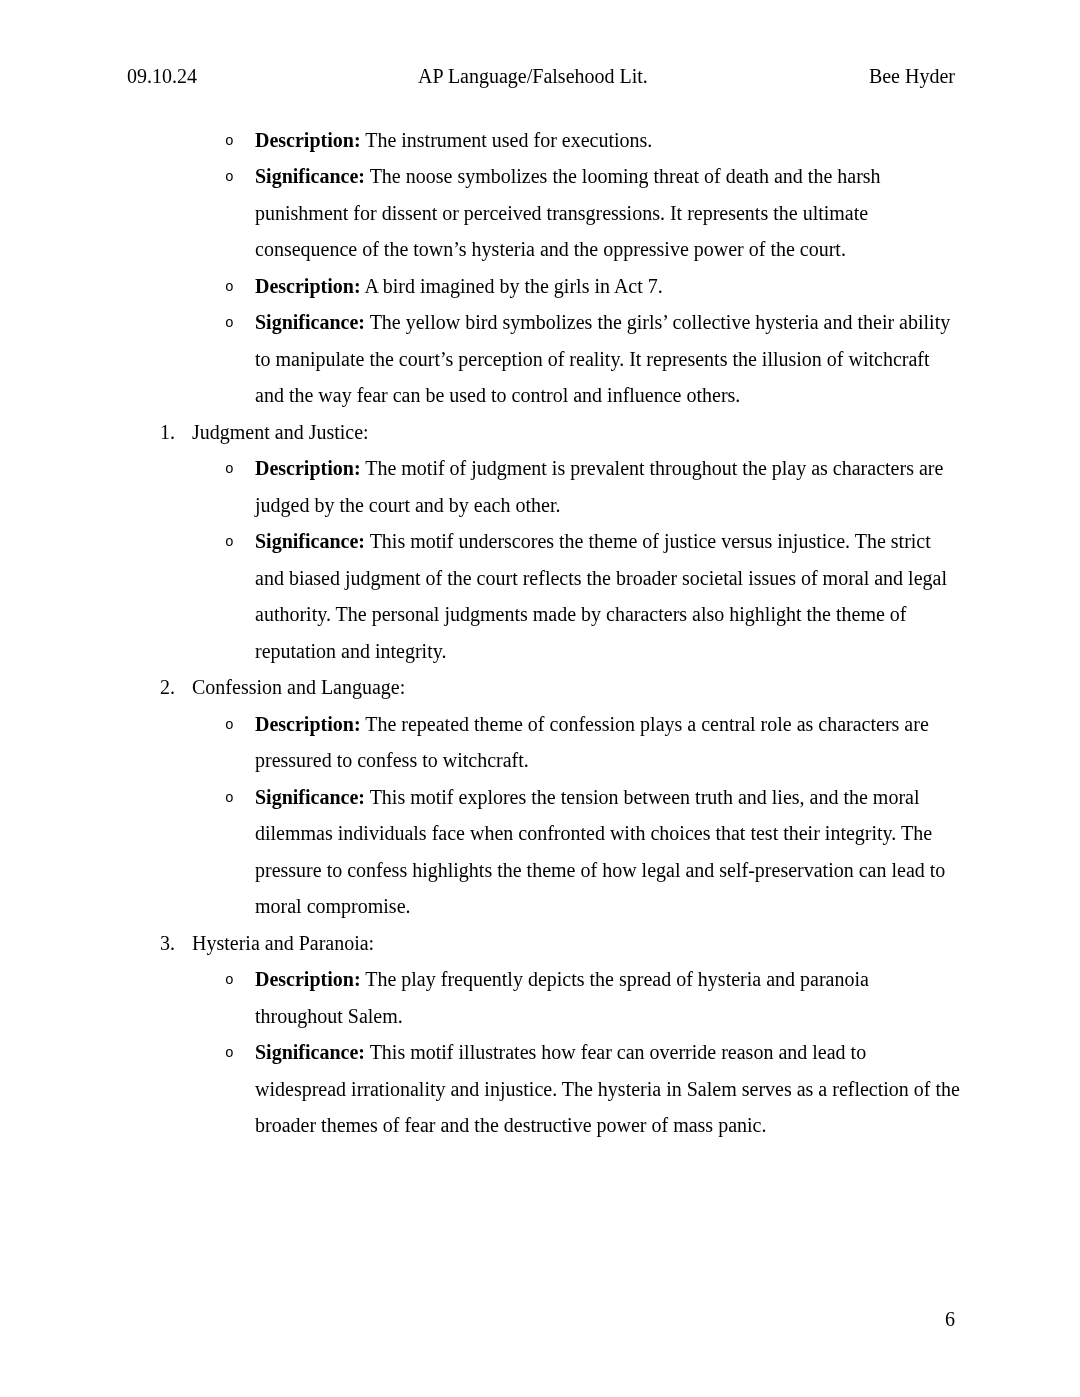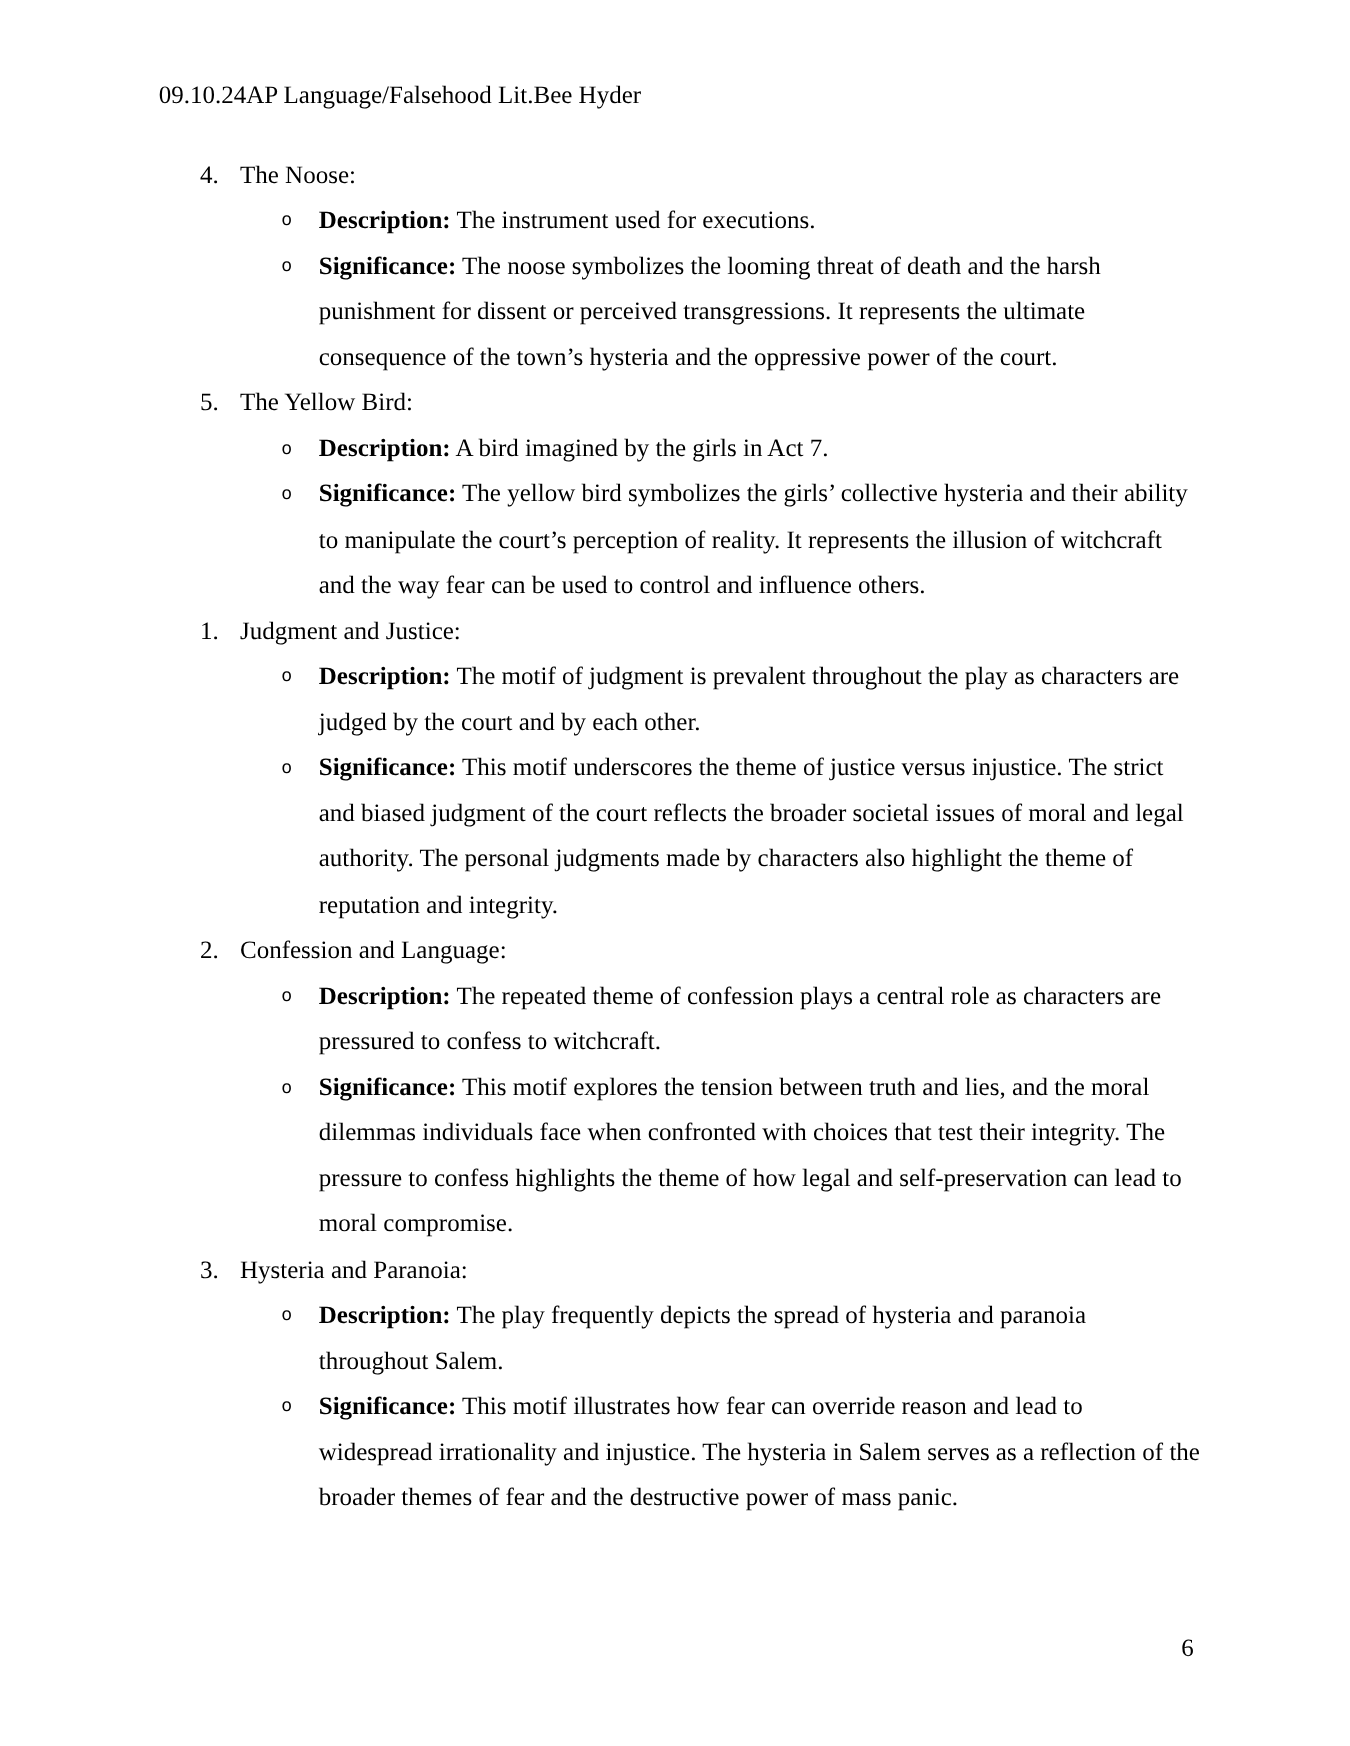--- a/index.html
+++ b/index.html
@@ -10,21 +10,23 @@
     height: 1397px;
     background: #ffffff;
     color: #000000;
     font-family: "Liberation Serif", "DejaVu Serif", serif;
     font-size: 20px;
     line-height: 36.5px;
     overflow: hidden;
   }
   .doc-header {
     display: flex;
+    justify-content: space-between;
     padding: 58px 125px 0 127px;
+    gap: 44px;
   }
   .doc-body { padding: 27px 120px 0 127px; }
   .num-line { padding-left: 33px; }
   .num { display: inline-block; width: 32px; }
   .bullet { position: relative; padding-left: 128px; }
   .marker {
     position: absolute;
     left: 98px;
     top: 1px;
     font-family: "Liberation Mono", "DejaVu Sans Mono", monospace;
@@ -43,39 +45,33 @@
     <span>09.10.24</span>
     <span>AP Language/Falsehood Lit.</span>
     <span>Bee Hyder</span>
   </div>
 
   <div class="doc-body">
 
     <div>
 
       <div>
-        <div class="num-line">
-          <span class="num">4.</span><span>The Noose:</span>
-        </div>
         <div class="bullet">
           <span class="marker">o</span>
           <span class="b-label">Description:</span>
           <span class="b-text">The instrument used for executions.</span>
         </div>
         <div class="bullet">
           <span class="marker">o</span>
           <span class="b-label">Significance:</span>
           <span class="b-text">The noose symbolizes the looming threat of death and the harsh punishment for dissent or perceived transgressions. It represents the ultimate consequence of the town’s hysteria and the oppressive power of the court.</span>
         </div>
       </div>
 
       <div>
-        <div class="num-line">
-          <span class="num">5.</span><span>The Yellow Bird:</span>
-        </div>
         <div class="bullet">
           <span class="marker">o</span>
           <span class="b-label">Description:</span>
           <span class="b-text">A bird imagined by the girls in Act 7.</span>
         </div>
         <div class="bullet">
           <span class="marker">o</span>
           <span class="b-label">Significance:</span>
           <span class="b-text">The yellow bird symbolizes the girls’ collective hysteria and their ability to manipulate the court’s perception of reality. It represents the illusion of witchcraft and the way fear can be used to control and influence others.</span>
         </div>

